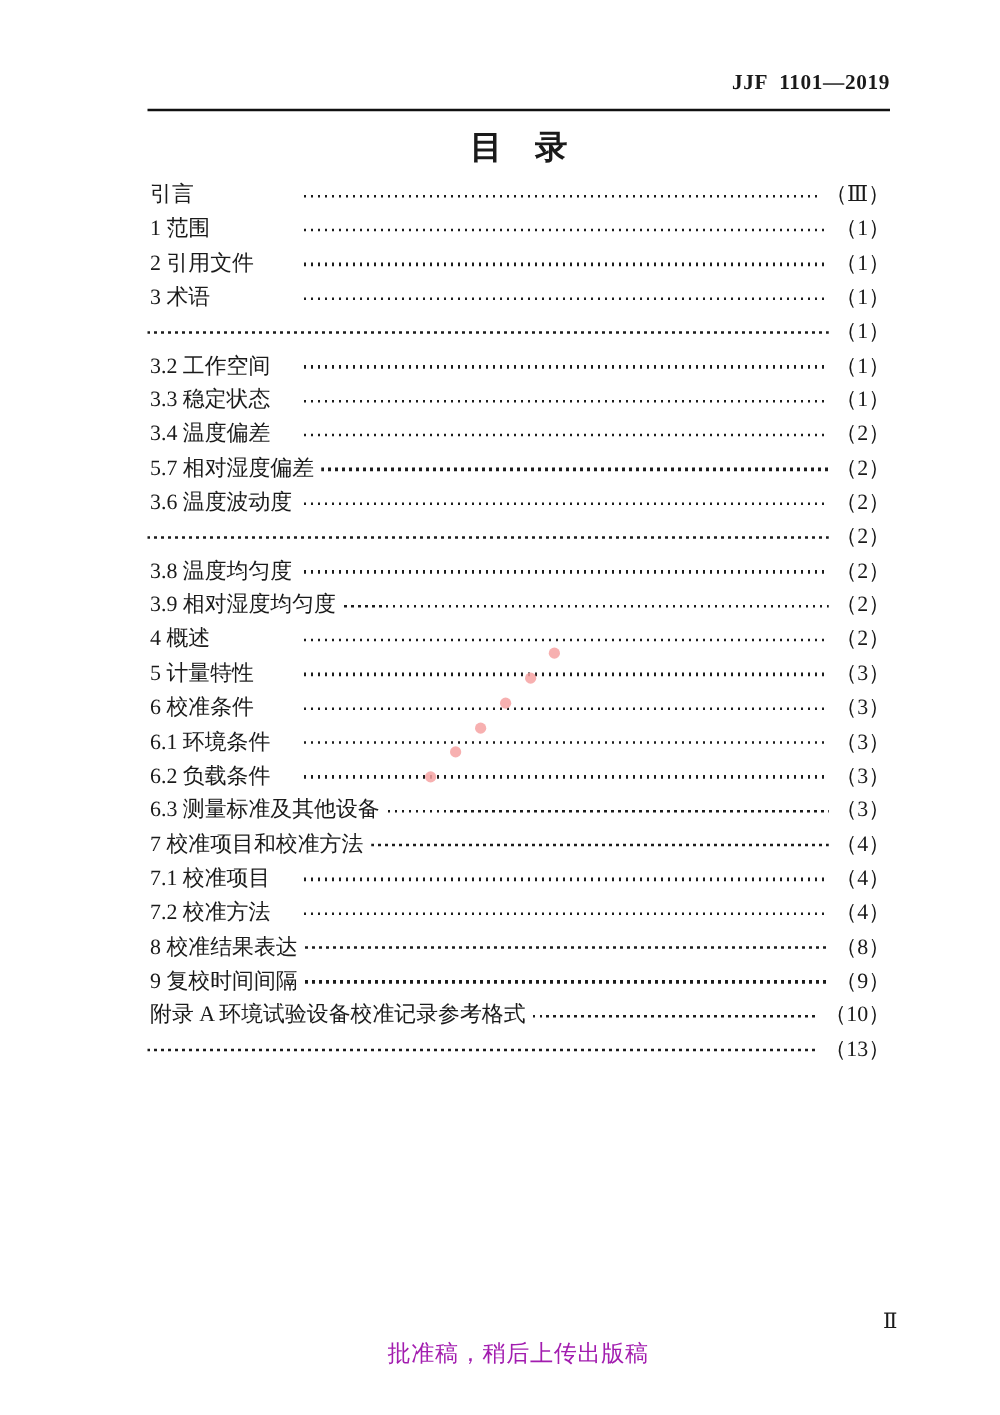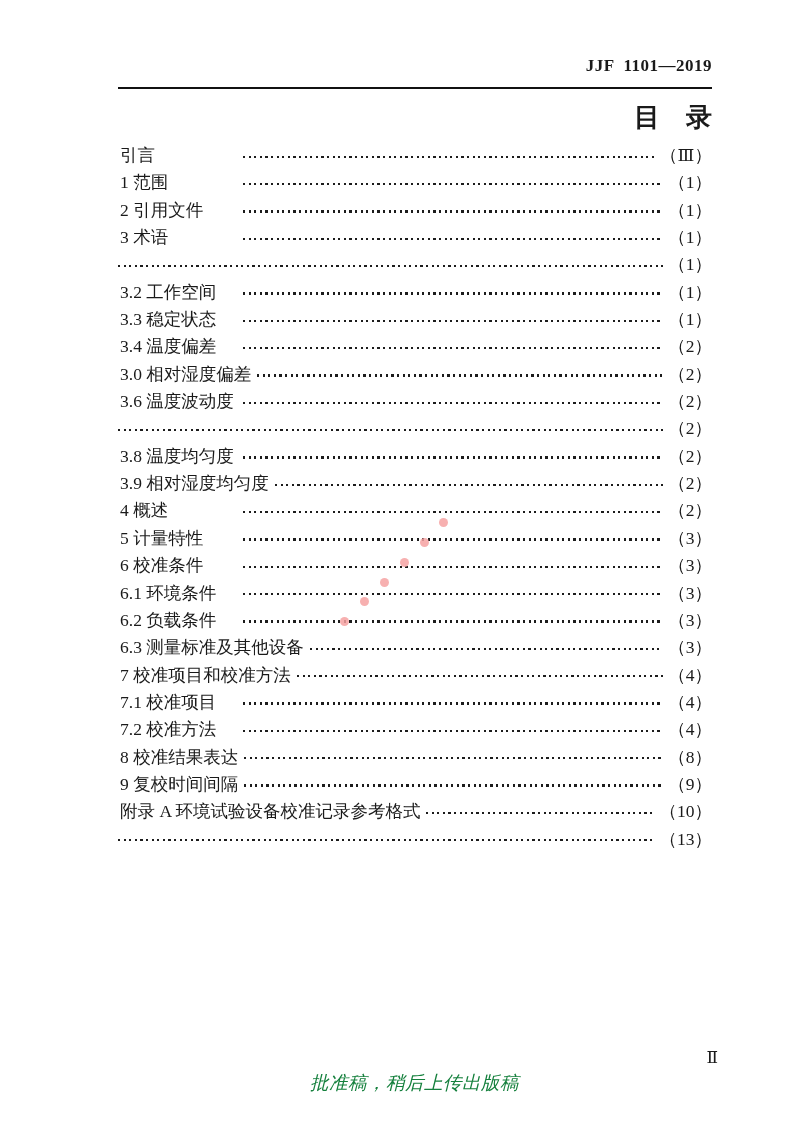--- a/index.html
+++ b/index.html
@@ -35,21 +35,21 @@
     left: 0;
     width: 100%;
     height: 2px;
     background: #111111;
   }
   .doc-title {
     position: absolute;
     top: 100px;
     left: 0;
     width: 100%;
-    text-align: right;
+    text-align: center;
     font-weight: bold;
     font-size: 26px;
     white-space: pre;
   }
   .toc-list {
     position: absolute;
     top: 142px;
     left: 0;
     width: 100%;
   }
@@ -144,21 +144,21 @@
           <span class="toc-title">3.3 稳定状态</span>
           <span class="dots"></span>
           <span class="toc-page">（1）</span>
         </div>
         <div class="toc-row">
           <span class="toc-title">3.4 温度偏差</span>
           <span class="dots"></span>
           <span class="toc-page">（2）</span>
         </div>
         <div class="toc-row">
-          <span class="toc-title">3.0 相对湿度偏差</span>
+          <span class="toc-title">5.7 相对湿度偏差</span>
           <span class="dots"></span>
           <span class="toc-page">（2）</span>
         </div>
         <div class="toc-row">
           <span class="toc-title">3.6 温度波动度</span>
           <span class="dots"></span>
           <span class="toc-page">（2）</span>
         </div>
         <div class="toc-row">
           <span class="dots"></span>
@@ -245,14 +245,14 @@
       <div class="pink-dot" style="left: 438.5px; top: 517.5px; background: rgb(246, 162, 162);"></div>
       <div class="pink-dot" style="left: 419.5px; top: 537.5px; background: rgb(246, 162, 162);"></div>
       <div class="pink-dot" style="left: 399.5px; top: 557.5px; background: rgb(246, 162, 162);"></div>
       <div class="pink-dot" style="left: 379.5px; top: 577.5px; background: rgb(246, 162, 162);"></div>
       <div class="pink-dot" style="left: 359.5px; top: 596.5px; background: rgb(246, 162, 162);"></div>
       <div class="pink-dot" style="left: 339.5px; top: 616.5px; background: rgb(246, 162, 162);"></div>
     </div>
 
   <div class="folio">Ⅱ</div>
 
-  <div class="watermark" style="color: #15803d; font-style: italic;">批准稿，稍后上传出版稿</div>
+  <div class="watermark" style="color: #a21caf;">批准稿，稍后上传出版稿</div>
 </div>
 
 </body></html>

